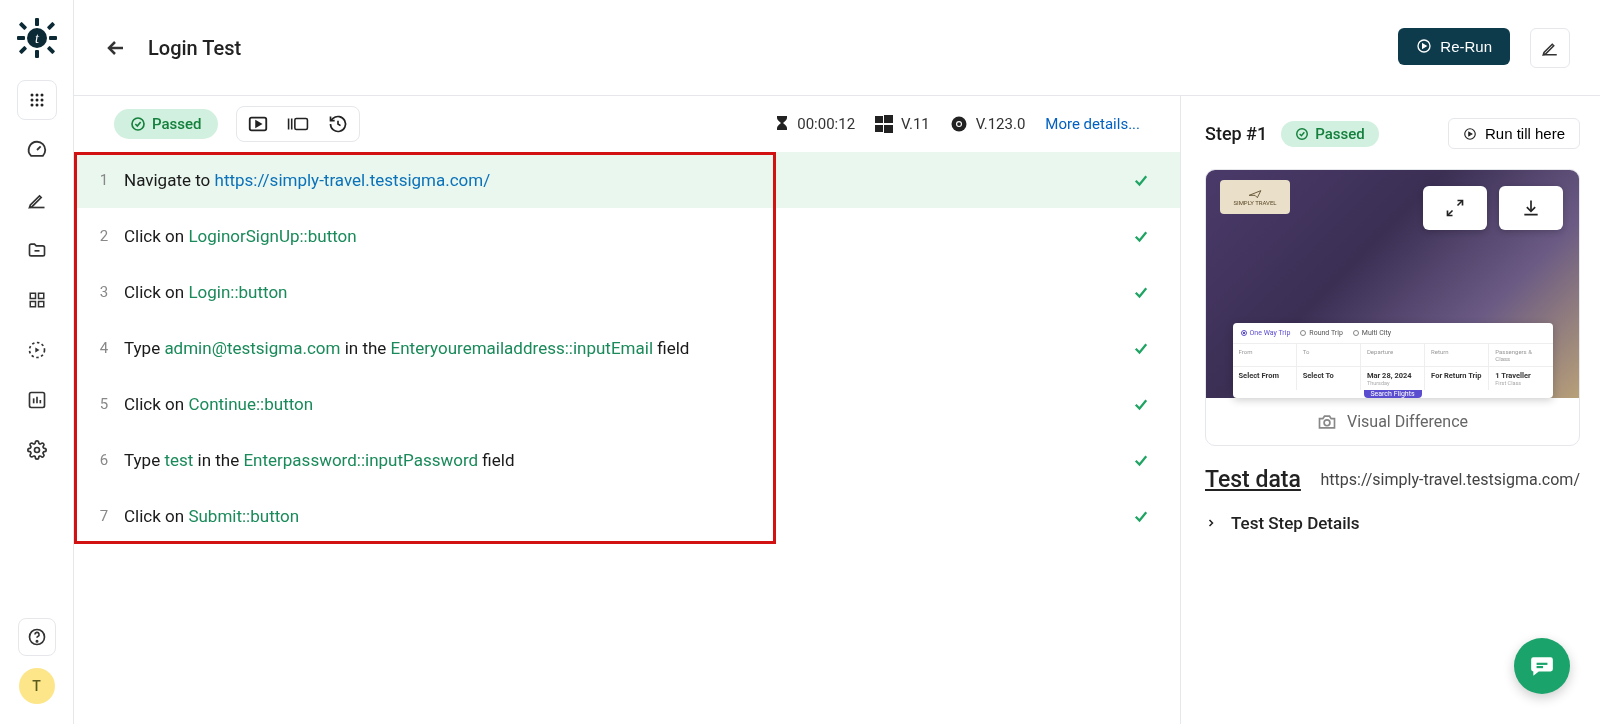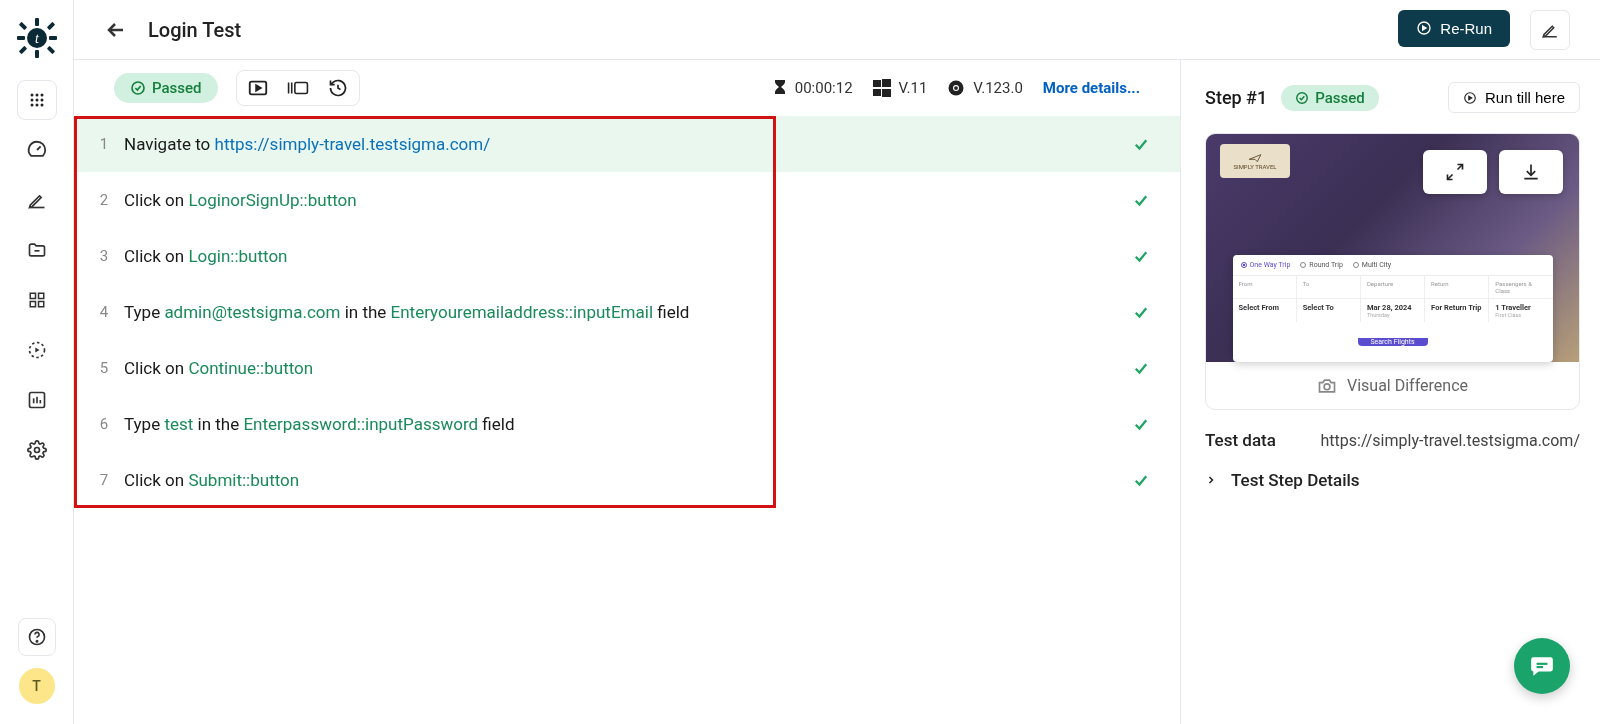--- a/index.html
+++ b/index.html
@@ -60,21 +60,21 @@
     }
     
     .main {
       flex: 1;
       display: flex;
       flex-direction: column;
       overflow: hidden;
     }
     
     .top-header {
-      height: 60px;
+      height: 96px;
       border-bottom: 1px solid #e5e7eb;
       display: flex;
       align-items: center;
       padding: 0 30px 0 30px;
       gap: 20px;
     }
     .back-arrow {
       width: 24px; height: 24px;
       display: flex; align-items: center; justify-content: center;
       cursor: pointer;
@@ -156,21 +156,21 @@
     }
     .meta-right {
       margin-left: auto;
       display: flex;
       align-items: center;
       gap: 20px;
       color: #333;
       font-size: 15px;
     }
     .meta-item { display: flex; align-items: center; gap: 8px; }
-    .more-details { color: #0061c2; font-weight: 700; cursor: pointer; }
+    .more-details { color: #0061c2; font-weight: 400; cursor: pointer; }
     .step-num { width: 22px; color: #777; font-size: 14px; }
     .step-text { flex: 1; }
     .step-text .link { color: #0b72b9; }
     .step-text .elem { color: #1a8a5a; }
     
     .steps-outer {
       position: relative;
       margin: 0 0 0 0;
       flex: 1;
     }
@@ -301,22 +301,22 @@
     .sw-cell .lbl { font-size: 6px; color: #999; }
     .sw-cell .val { font-size: 7.5px; color: #333; font-weight: 700; }
     .sw-cell .sub { font-size: 5.5px; color: #aaa; }
     .sw-btn {
       background: #5b4dcf;
       color: #fff;
       text-align: center;
       padding: 0;
       font-size: 7px;
       border-radius: 0 0 4px 4px;
-      width: 70px;
-      margin: 16px auto;
+      width: 58px;
+      margin: 0 auto;
       position: relative;
       top: 0;
     }
     .img-overlays {
       position: absolute;
       top: 16px; right: 16px;
       display: flex; gap: 12px;
     }
     .overlay-btn {
       width: 64px; height: 44px;
@@ -345,21 +345,21 @@
       font-size: 16px;
       color: #555;
       margin-top: 4px;
     }
     .kv-row {
       display: flex;
       align-items: center;
       justify-content: space-between;
       font-size: 16px;
     }
-    .kv-label { color: #222; font-weight: 500; font-size: 17px;}
+    .kv-label { color: #222; font-weight: 500; font-size: 23px; text-decoration: underline;}
     .kv-value { color: #444; font-size: 16px; }
     .details-toggle {
       display: flex; align-items: center; gap: 14px;
       font-size: 17px; font-weight: 500;
       cursor: pointer;
       color: #222;
     }
     
     .chat-fab {
       position: absolute;

